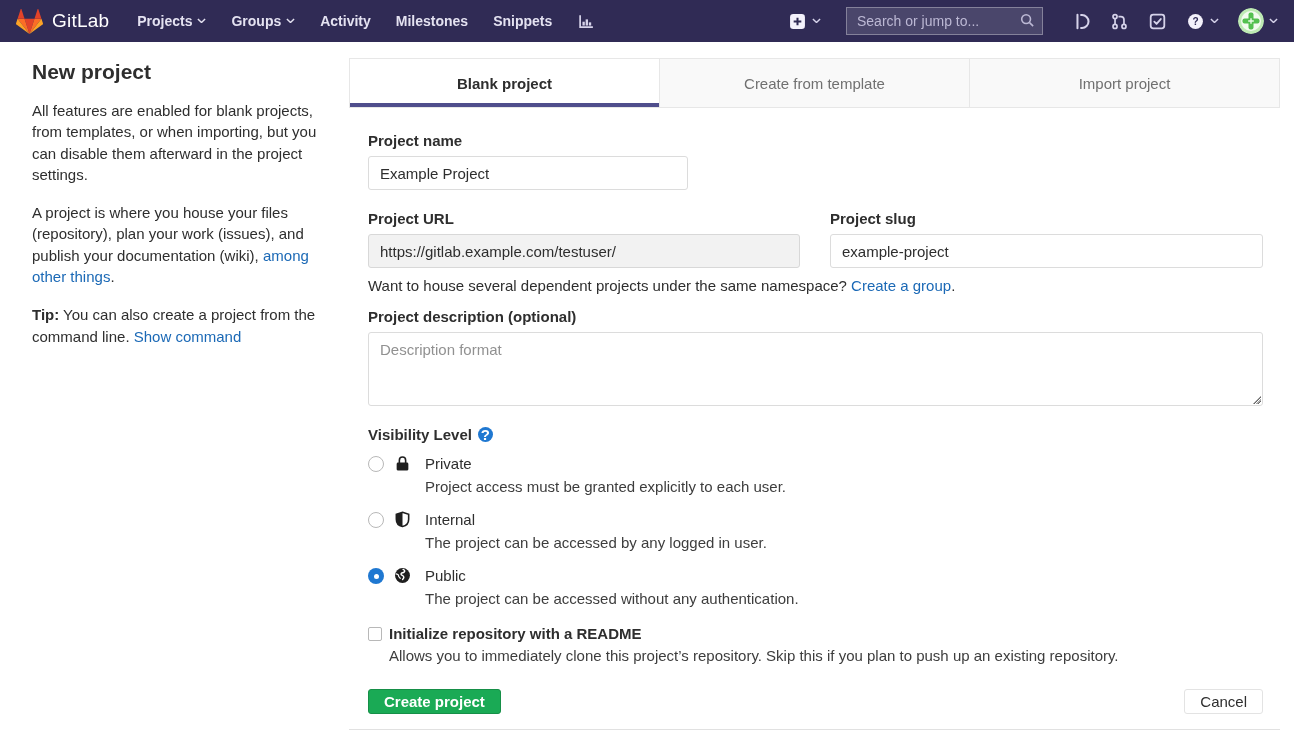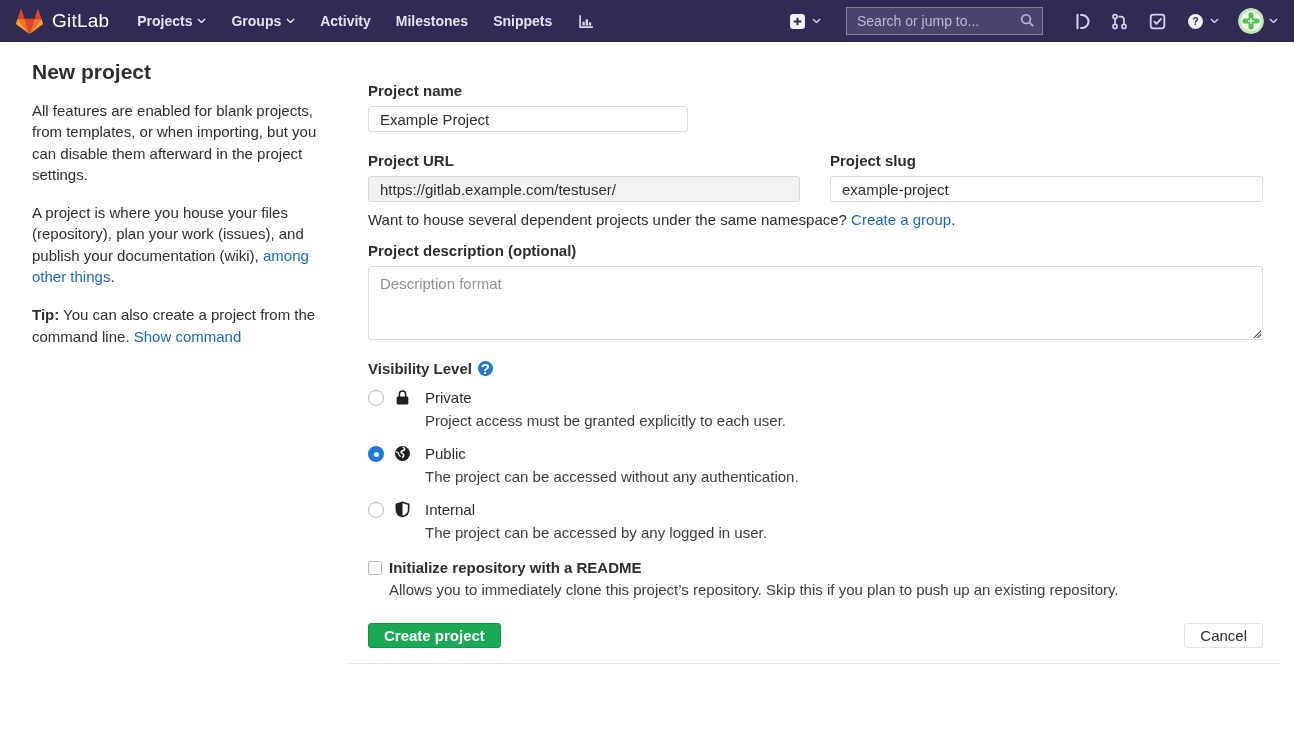--- a/index.html
+++ b/index.html
@@ -50,21 +50,21 @@
   .tab:first-child { border-left: none; }
   .tab.active {
     background: #fff; color: #2e2e2e; font-weight: 700;
     box-shadow: inset 0 -4px 0 #4f4e8c;
   }
 
   
   .tab-content { padding: 24px 17px 0 19px; }
   .form-label { display: block; font-size: 15px; font-weight: 700; margin-bottom: 7px; color: #2e2e2e; }
   .text-input {
-    height: 26px; border: 1px solid #dcdcdc; border-radius: 3px; padding: 0 11px;
+    height: 34px; border: 1px solid #dcdcdc; border-radius: 3px; padding: 0 11px;
     font-size: 15px; color: #2e2e2e; font-family: "Liberation Sans", sans-serif; outline: none;
     background: #fff; width: 100%;
   }
   .group-name { margin-bottom: 20px; }
   .group-name .text-input { width: 320px; }
   .url-row { display: flex; gap: 30px; }
   .url-group { width: 432px; }
   .slug-group { flex: 1; }
   .readonly { background: #f2f2f2; border-color: #d8d8d8; }
   .hint { margin-top: 9px; font-size: 15px; color: #2e2e2e; }
@@ -241,20 +241,25 @@
 
   <aside class="side">
     <h1>New project</h1>
     <p>All features are enabled for blank projects, from templates, or when importing, but you can disable them afterward in the project settings.</p>
     <p><span>A project is where you house your files (repository), plan your work (issues), and publish your documentation (wiki), </span><a class="link">among other things</a><span>.</span></p>
     <p><b>Tip:</b><span> You can also create a project from the command line. </span><a class="link">Show command</a></p>
   </aside>
 
   <main class="form-col">
 
+    <div class="tabs">
+      <div class="tab active">Blank project</div>
+      <div class="tab">Create from template</div>
+      <div class="tab">Import project</div>
+    </div>
 
     <div class="tab-content">
 
       <div class="group-name">
         <label class="form-label">Project name</label>
         <input class="text-input" type="text" value="Example Project" style="">
       </div>
 
       <div class="url-row">
         <div class="url-group">
@@ -285,51 +290,51 @@
         <div class="vis-option">
           <span class="radio"></span>
           <span class="vis-icon">
             <svg viewBox="0 0 16 16">
                 <path d="M8 1.2a3.7 3.7 0 0 0-3.7 3.7V7H3.9A1.4 1.4 0 0 0 2.5 8.4v4.9a1.4 1.4 0 0 0 1.4 1.4h8.2a1.4 1.4 0 0 0 1.4-1.4V8.4A1.4 1.4 0 0 0 12.1 7h-0.4V4.9A3.7 3.7 0 0 0 8 1.2zm2.2 5.8H5.8V4.9a2.2 2.2 0 0 1 4.4 0z" fill="#1f1f1f"></path>
               </svg>
           </span>
           <span class="vis-text">
             <div class="vis-name">Private</div>
             <div class="vis-desc">Project access must be granted explicitly to each user.</div>
+          </span>
+        </div>
+
+        <div class="vis-option">
+          <span class="radio"></span>
+          <span class="vis-icon">
+            <svg viewBox="0 0 16 16">
+                <path d="M8 1.2l5.8 1.9v4.6c0 3.8-2.5 6.2-5.8 6.9-3.3-.7-5.8-3.1-5.8-6.9V3.1z" fill="none" stroke="#1f1f1f" stroke-width="1.5"></path>
+                <path d="M8 1.2L2.2 3.1v4.6c0 3.8 2.5 6.2 5.8 6.9z" fill="#1f1f1f"></path>
+              </svg>
+          </span>
+          <span class="vis-text">
+            <div class="vis-name">Internal</div>
+            <div class="vis-desc">The project can be accessed by any logged in user.</div>
           </span>
         </div>
 
         <div class="vis-option">
           <span class="radio checked"></span>
           <span class="vis-icon">
             <svg viewBox="0 0 16 16">
                 <circle cx="8" cy="8" r="7" fill="#1f1f1f"></circle>
                 <path d="M8.5 2.2c1.8.6 2 1.8 1 2.6-1 .8-2.6.4-2.9 1.6-.3 1.2 1.4 1.3 2.2 2.2.8.9.1 2.3-.7 3.1" fill="none" stroke="#fff" stroke-width="1.3" stroke-linecap="round"></path>
                 <path d="M2 6.5c1 .2 2.4.7 2.3 1.8-.1 1.1 1 1.4 1.6 2.4" fill="none" stroke="#fff" stroke-width="1.1" stroke-linecap="round"></path>
               </svg>
           </span>
           <span class="vis-text">
             <div class="vis-name">Public</div>
             <div class="vis-desc">The project can be accessed without any authentication.</div>
           </span>
         </div>
-
-        <div class="vis-option">
-          <span class="radio"></span>
-          <span class="vis-icon">
-            <svg viewBox="0 0 16 16">
-                <path d="M8 1.2l5.8 1.9v4.6c0 3.8-2.5 6.2-5.8 6.9-3.3-.7-5.8-3.1-5.8-6.9V3.1z" fill="none" stroke="#1f1f1f" stroke-width="1.5"></path>
-                <path d="M8 1.2L2.2 3.1v4.6c0 3.8 2.5 6.2 5.8 6.9z" fill="#1f1f1f"></path>
-              </svg>
-          </span>
-          <span class="vis-text">
-            <div class="vis-name">Internal</div>
-            <div class="vis-desc">The project can be accessed by any logged in user.</div>
-          </span>
-        </div>
       </div>
 
       <div class="group-readme">
         <span class="checkbox"></span>
         <span class="readme-text">
           <div class="readme-label">Initialize repository with a README</div>
           <div class="readme-desc">Allows you to immediately clone this project’s repository. Skip this if you plan to push up an existing repository.</div>
         </span>
       </div>
 

